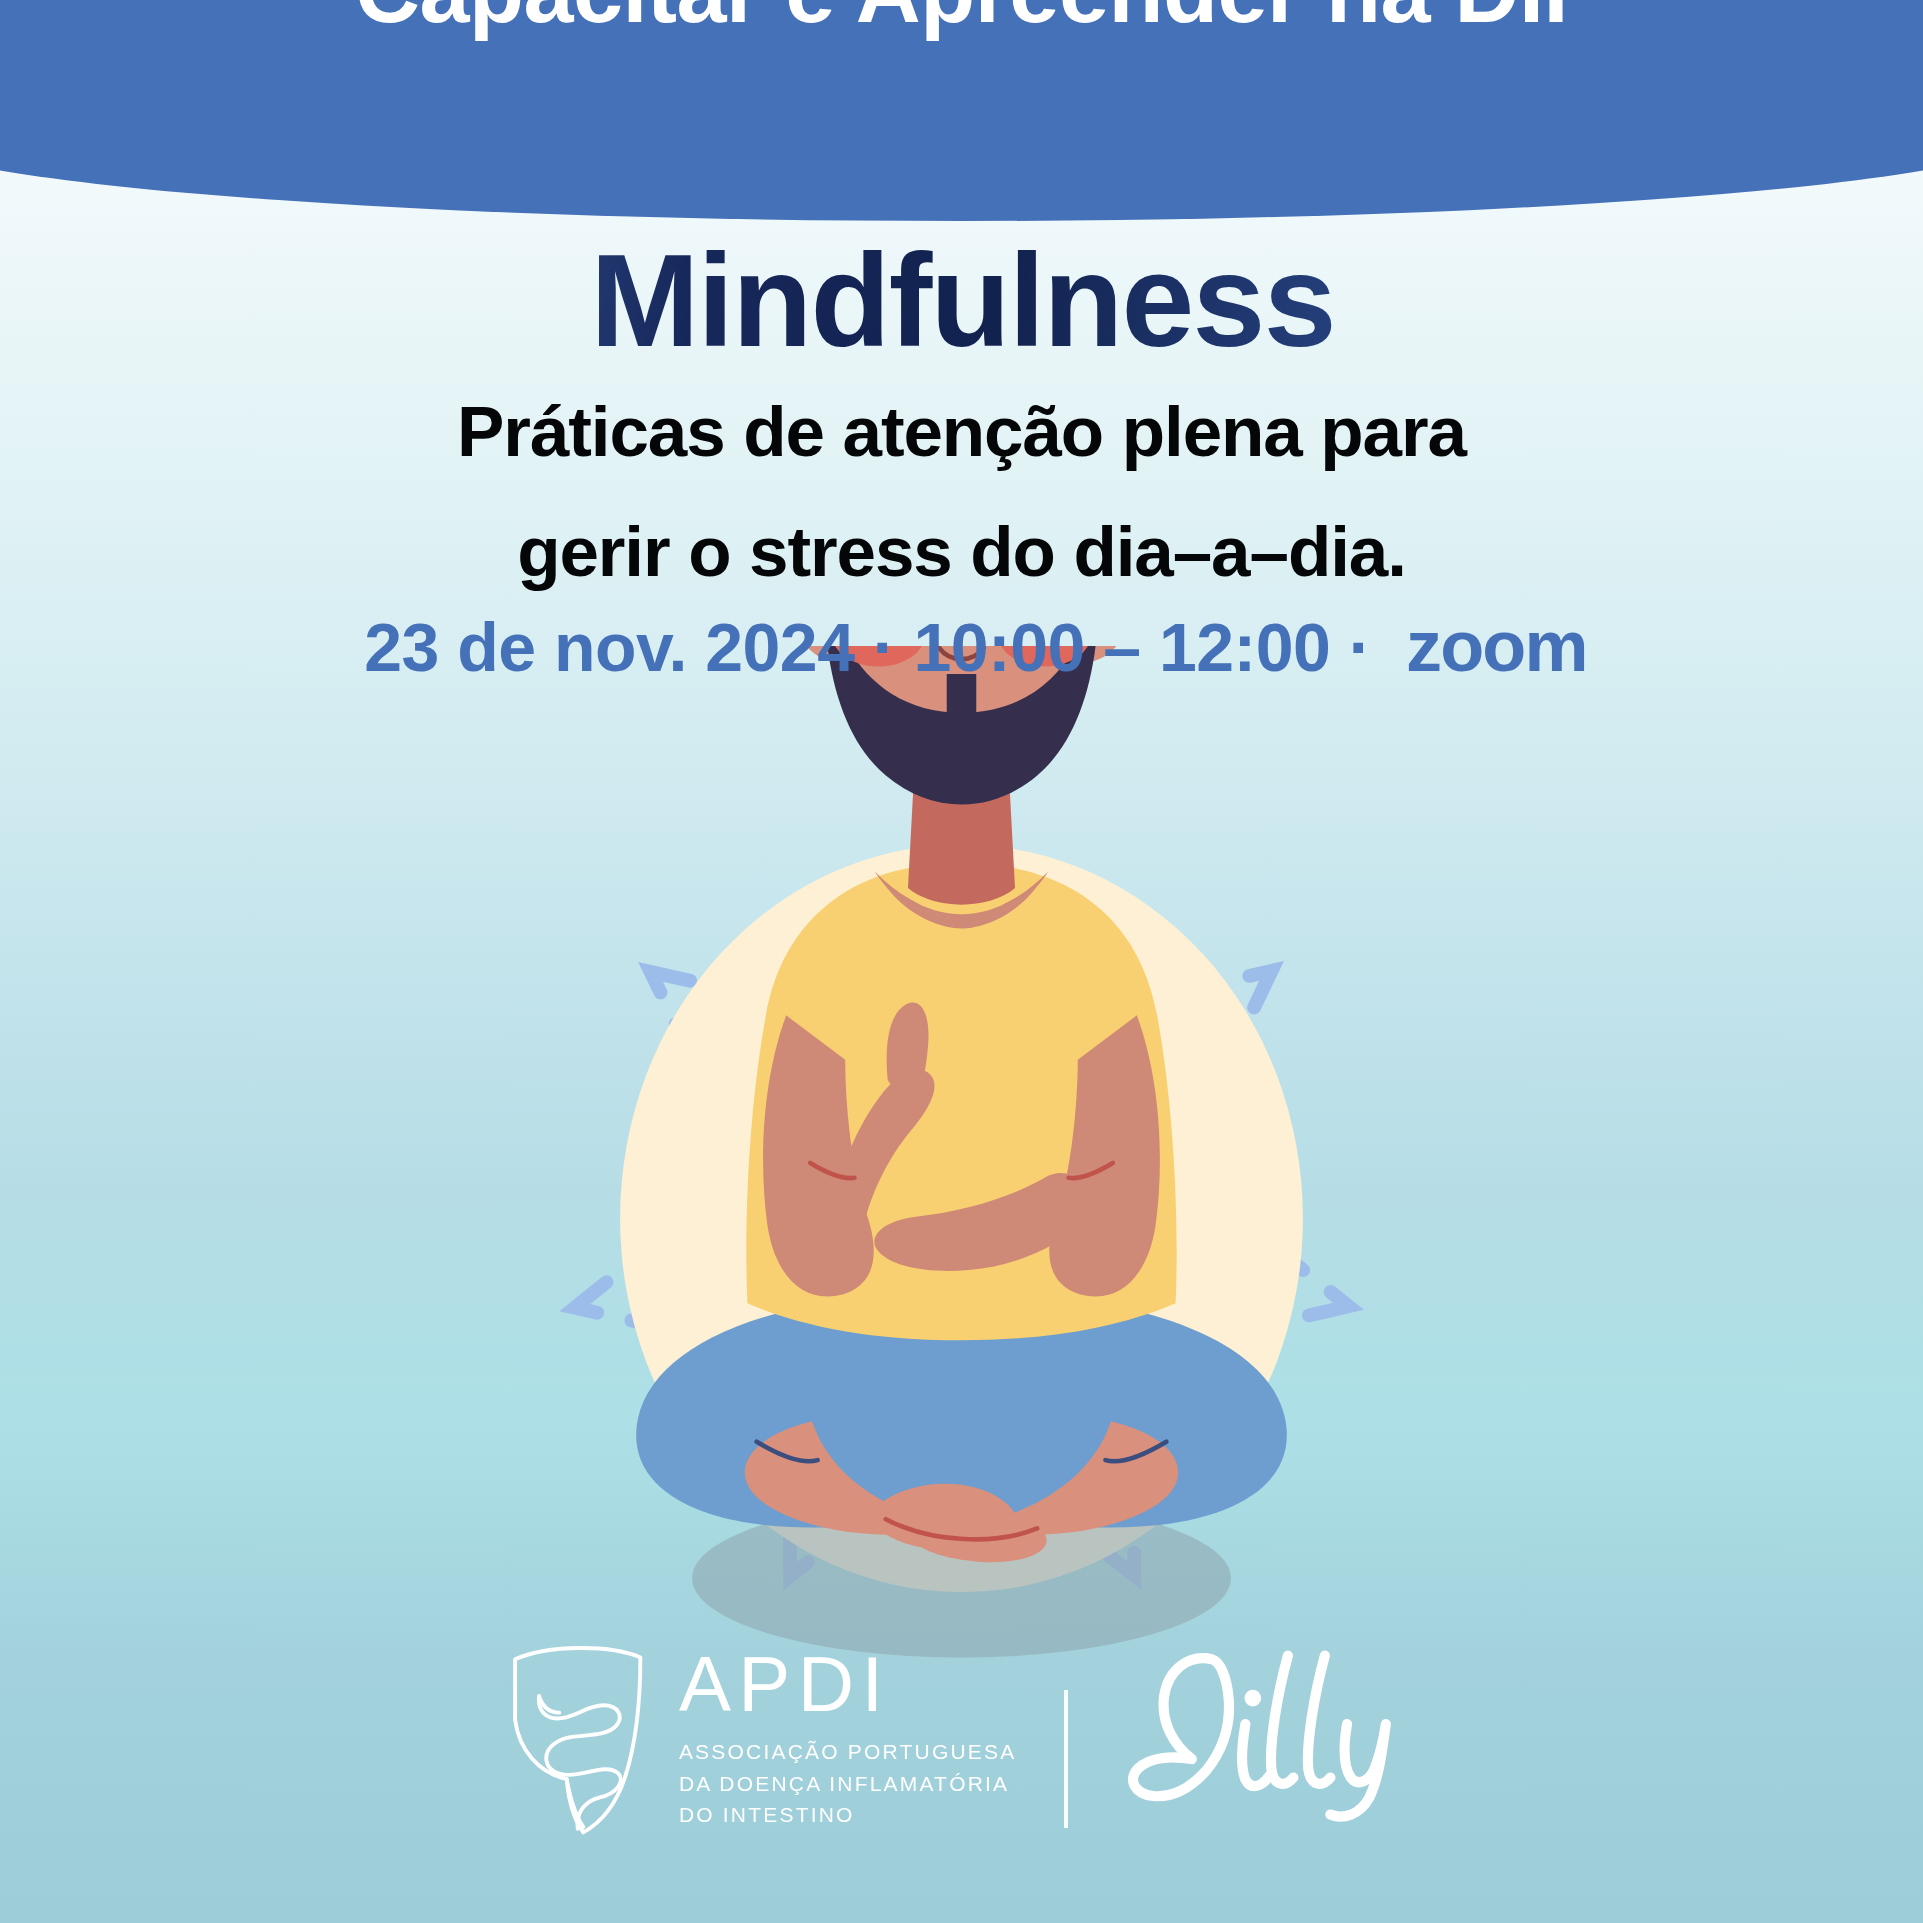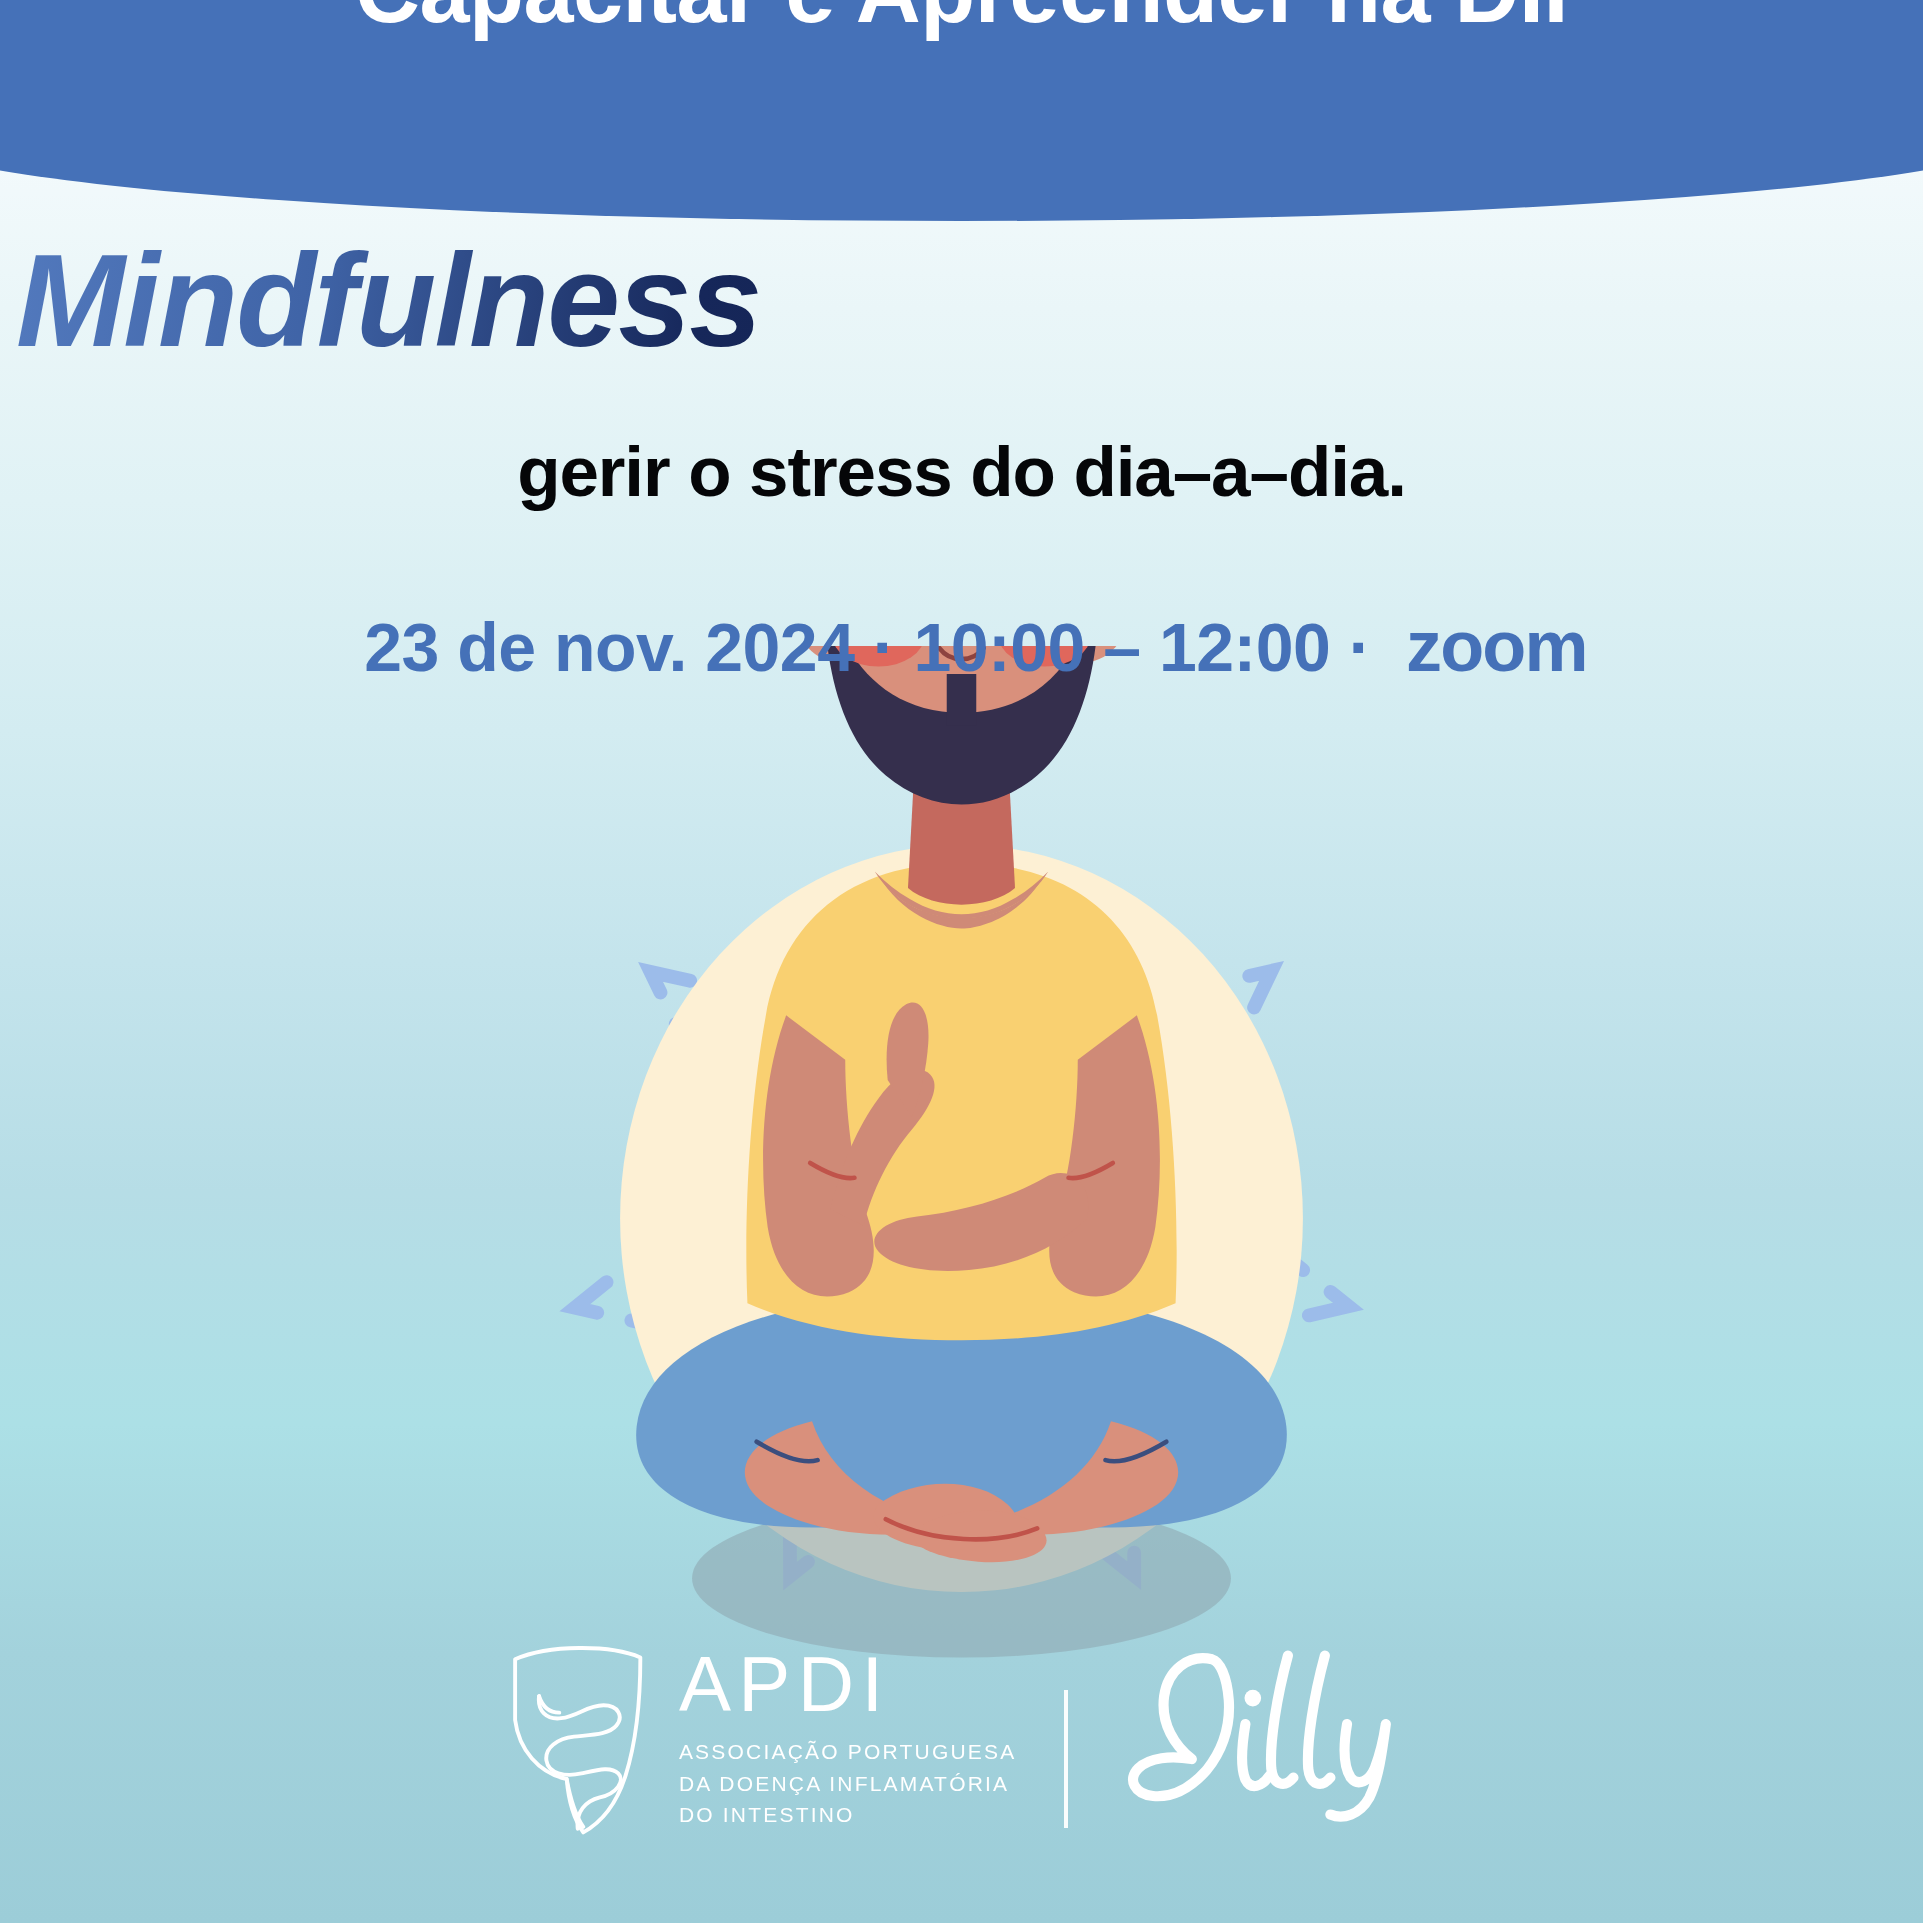--- a/index.html
+++ b/index.html
@@ -33,28 +33,27 @@
   .banner-title{
     position:absolute;left:0;right:0;top:51px;
     text-align:center;color:#ffffff;
     font-size:90px;font-weight:700;letter-spacing:-0.5px;
     font-family:"Liberation Sans", sans-serif;
     white-space:nowrap;
   }
 
   
   .main-title{
-    position:absolute;left:16px;right:0;top:235px;text-align:left;
+    position:absolute;left:2px;right:0;top:235px;text-align:center;
     font-size:131px;font-weight:700;letter-spacing:-1.8px;line-height:1;
     font-family:"Liberation Sans", sans-serif;
     background:linear-gradient(96deg,#5279bd 0%,#3f63a6 16%,#16275a 36%,#12224f 52%,#25407c 70%,#3b5f9f 84%,#5a81c4 100%);
     -webkit-background-clip:text;background-clip:text;
     color:transparent;-webkit-text-fill-color:transparent;
     z-index:6;
-    font-style:italic;
   }
   .subtitle{
     position:absolute;left:0;right:0;top:392px;text-align:center;
     color:#050608;font-size:71px;font-weight:700;line-height:1.12;
     letter-spacing:-1.1px;
     font-family:"Liberation Sans", sans-serif;
     z-index:6;
   }
   .subtitle .l2{display:block;margin-top:40px;}
   .dateline{
@@ -226,20 +225,21 @@
     </svg>
   </div>
 
   <div class="banner">
     <div class="banner-title">Capacitar e Apreender na DII</div>
   </div>
 
   <div class="main-title">Mindfulness</div>
 
   <div class="subtitle">
+    <span class="l1">Práticas de atenção plena para</span>
     <span class="l2">gerir o stress do dia–a–dia.</span>
   </div>
 
   <div class="dateline">
     <span>23 de nov. 2024</span>
     <span>·</span>
     <span>10:00 – 12:00</span>
     <span>·</span>
     <span class="zoomword">zoom</span>
   </div>

